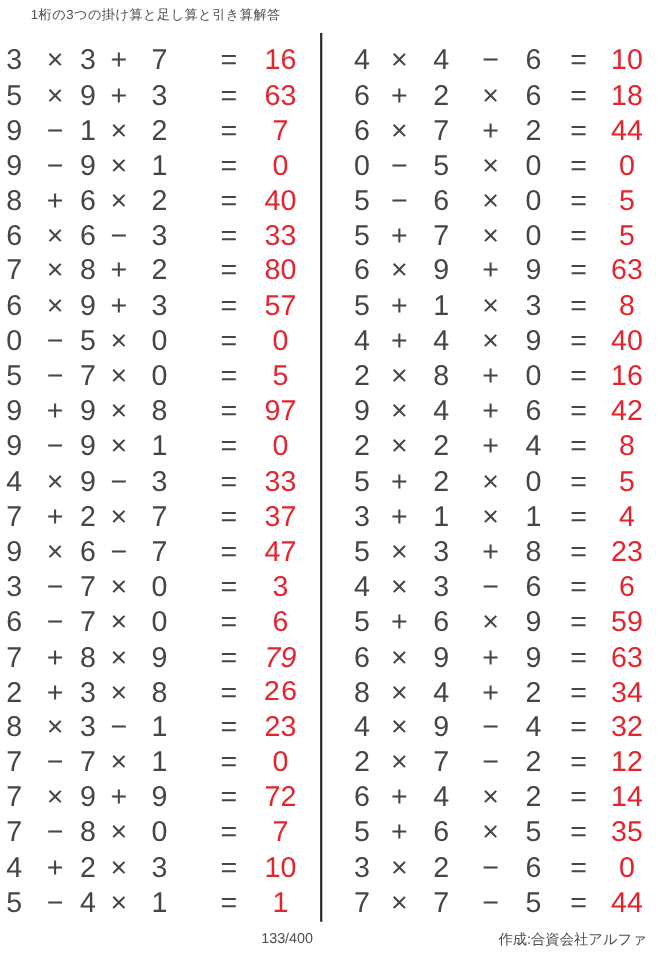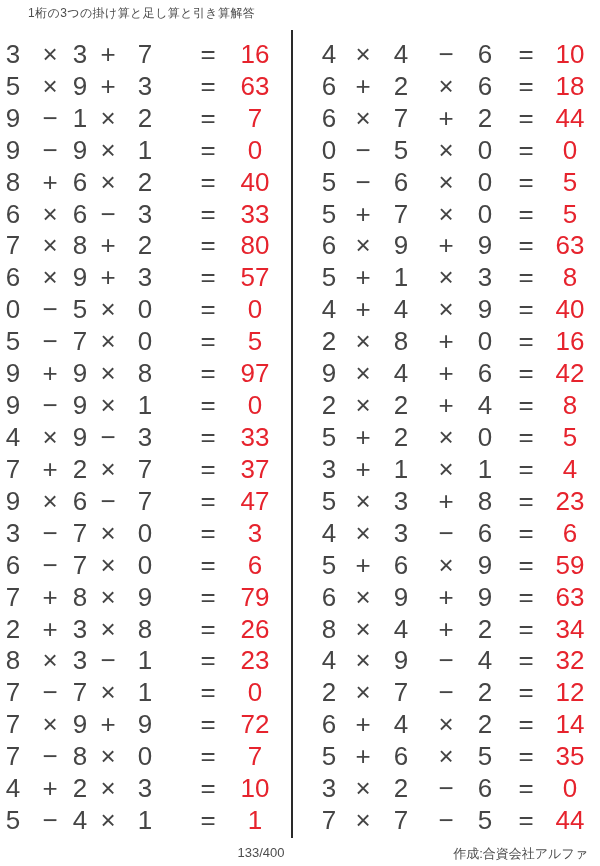--- a/index.html
+++ b/index.html
@@ -210,30 +210,30 @@
         <span class="cell" style="left: 208px;">=</span>
         <span class="cell answer" style="left: 255px;">6</span>
       </div>
       <div class="row">
         <span class="cell" style="left: 13px;">7</span>
         <span class="cell" style="left: 50px;">+</span>
         <span class="cell" style="left: 80px;">8</span>
         <span class="cell" style="left: 108px;">×</span>
         <span class="cell" style="left: 145px;">9</span>
         <span class="cell" style="left: 208px;">=</span>
-        <span class="cell answer" style="left: 255px;">79</span>
+        <span class="cell answer" style="left: 255px; font-style: italic;">79</span>
       </div>
       <div class="row">
         <span class="cell" style="left: 13px;">2</span>
         <span class="cell" style="left: 50px;">+</span>
         <span class="cell" style="left: 80px;">3</span>
         <span class="cell" style="left: 108px;">×</span>
         <span class="cell" style="left: 145px;">8</span>
         <span class="cell" style="left: 208px;">=</span>
-        <span class="cell answer" style="left: 255px;">26</span>
+        <span class="cell answer" style="left: 255px; font-family: Liberation Mono, monospace;">26</span>
       </div>
       <div class="row">
         <span class="cell" style="left: 13px;">8</span>
         <span class="cell" style="left: 50px;">×</span>
         <span class="cell" style="left: 80px;">3</span>
         <span class="cell" style="left: 108px;">−</span>
         <span class="cell" style="left: 145px;">1</span>
         <span class="cell" style="left: 208px;">=</span>
         <span class="cell answer" style="left: 255px;">23</span>
       </div>

